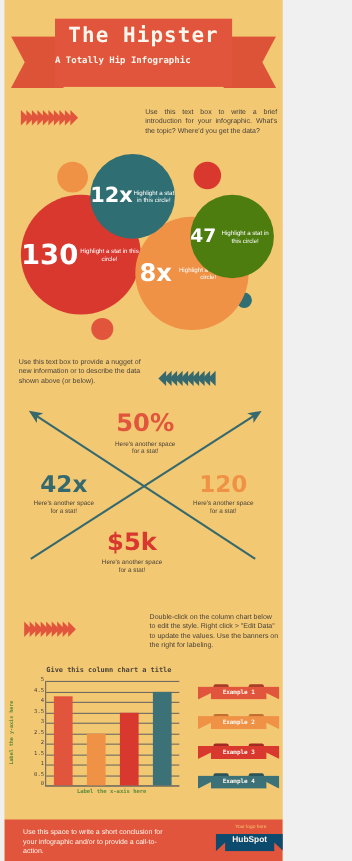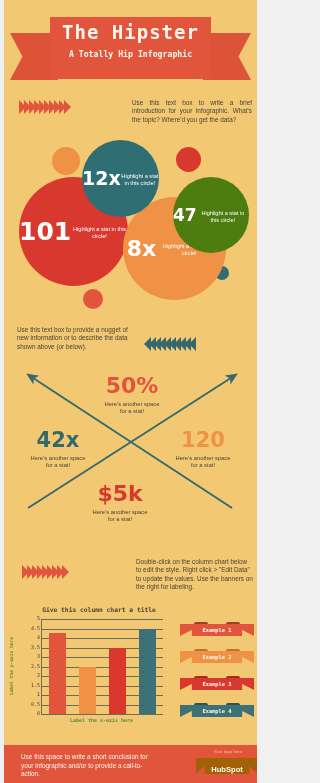--- a/index.html
+++ b/index.html
@@ -27,21 +27,21 @@
   .hdr-shadow.l{left:47px;}
   .hdr-shadow.r{right:47px;}
   .hdr-title{
     position:absolute;left:46px;top:4px;width:161px;
     text-align:center;color:#fdf6ec;
     font-family:"DejaVu Sans Mono", monospace;
     font-size:19px;letter-spacing:1px;font-weight:700;
   }
   .hdr-sub{
     position:absolute;left:46px;top:32px;width:161px;
-    text-align:center;color:#fdf6ec;
+    color:#fdf6ec;
     font-family:"DejaVu Sans Mono", monospace;
     font-size:8.2px;font-weight:bold;letter-spacing:0px;
   }
 
   
   .copy{
     font-family:"Liberation Sans", sans-serif;
     font-size:6.4px;line-height:8.4px;color:#4a4338;
   }
 
@@ -88,23 +88,23 @@
   .ban-lbl{font-family:"DejaVu Sans Mono", monospace;font-size:5.4px;font-weight:bold;color:#fdf6ec;}
   .ban-tab{position:absolute;top:0;width:14px;height:3px;border-radius:2px 2px 0 0;}
 
   
   .footer{position:absolute;left:0;top:745px;width:253px;height:38px;background:#e1553c;}
   .footer-copy{position:absolute;left:17px;top:8px;width:140px;color:#fdf6ec;
                font-family:"Liberation Sans", sans-serif;font-size:6.4px;line-height:8.6px;}
   .logo-note{position:absolute;left:196px;top:4px;width:56px;text-align:center;color:#f3c873;
              font-family:"Liberation Sans", sans-serif;font-size:4.4px;}
   .logo-ban{position:absolute;left:192px;top:13px;width:62px;height:16px;}
-  .logo-body{position:absolute;left:0;top:0;width:62px;height:16px;background:#a16207;
+  .logo-body{position:absolute;left:0;top:0;width:62px;height:16px;background:#0c4a6e;
              clip-path:polygon(0 0,100% 0,100% 100%,86% 50%,86% 100%,14% 100%,14% 50%,0 100%);
-             display:flex;align-items:flex-end;justify-content:center;}
+             display:flex;align-items:flex-start;justify-content:center;}
   .logo-txt{font-family:"Liberation Sans", sans-serif;font-size:7.6px;font-weight:bold;color:#fdf6ec;}
 </style>
 </head>
 <body>
 
 <div id="page">
 
   <div class="hdr-wrap">
     <div class="hdr-tail l"></div>
     <div class="hdr-tail r"></div>
@@ -128,21 +128,21 @@
       <div class="chev right orangey"></div>
     </div>
   <div class="copy" style="position:absolute;left:128px;top:99px;width:120px;text-align:justify;">Use this text box to write a brief introduction for your infographic. What's the topic? Where'd you get the data?</div>
 
   <div class="circ" style="left:48px;top:147px;width:28px;height:28px;background:#ef9246;"></div>
   <div class="circ" style="left:172px;top:147px;width:25px;height:25px;background:#d9382f;"></div>
   <div class="circ" style="left:79px;top:289px;width:20px;height:20px;background:#e1553c;"></div>
   <div class="circ" style="left:211px;top:266px;width:14px;height:14px;background:#2f6e72;"></div>
 
   <div class="circ" id="b-145" style="left:15px;top:177px;width:109px;height:109px;background:#d9382f;">
-    <span class="big" style="font-size:25px;">101</span>
+    <span class="big" style="font-size:25px;">130</span>
     <span class="cap" style="width:66px;">Highlight a stat in this circle!</span>
   </div>
 
   <div class="circ" id="b-8x" style="left:119px;top:197px;width:103px;height:103px;background:#ef9246;">
     <span class="big" style="font-size:22px;">8x</span>
     <span class="cap" style="width:66px;">Highlight a stat in this circle!</span>
   </div>
 
   <div class="circ" id="b-47" style="left:169px;top:177px;width:76px;height:76px;background:#4d7c0f;">
     <span class="big" style="font-size:17px;">47</span>

